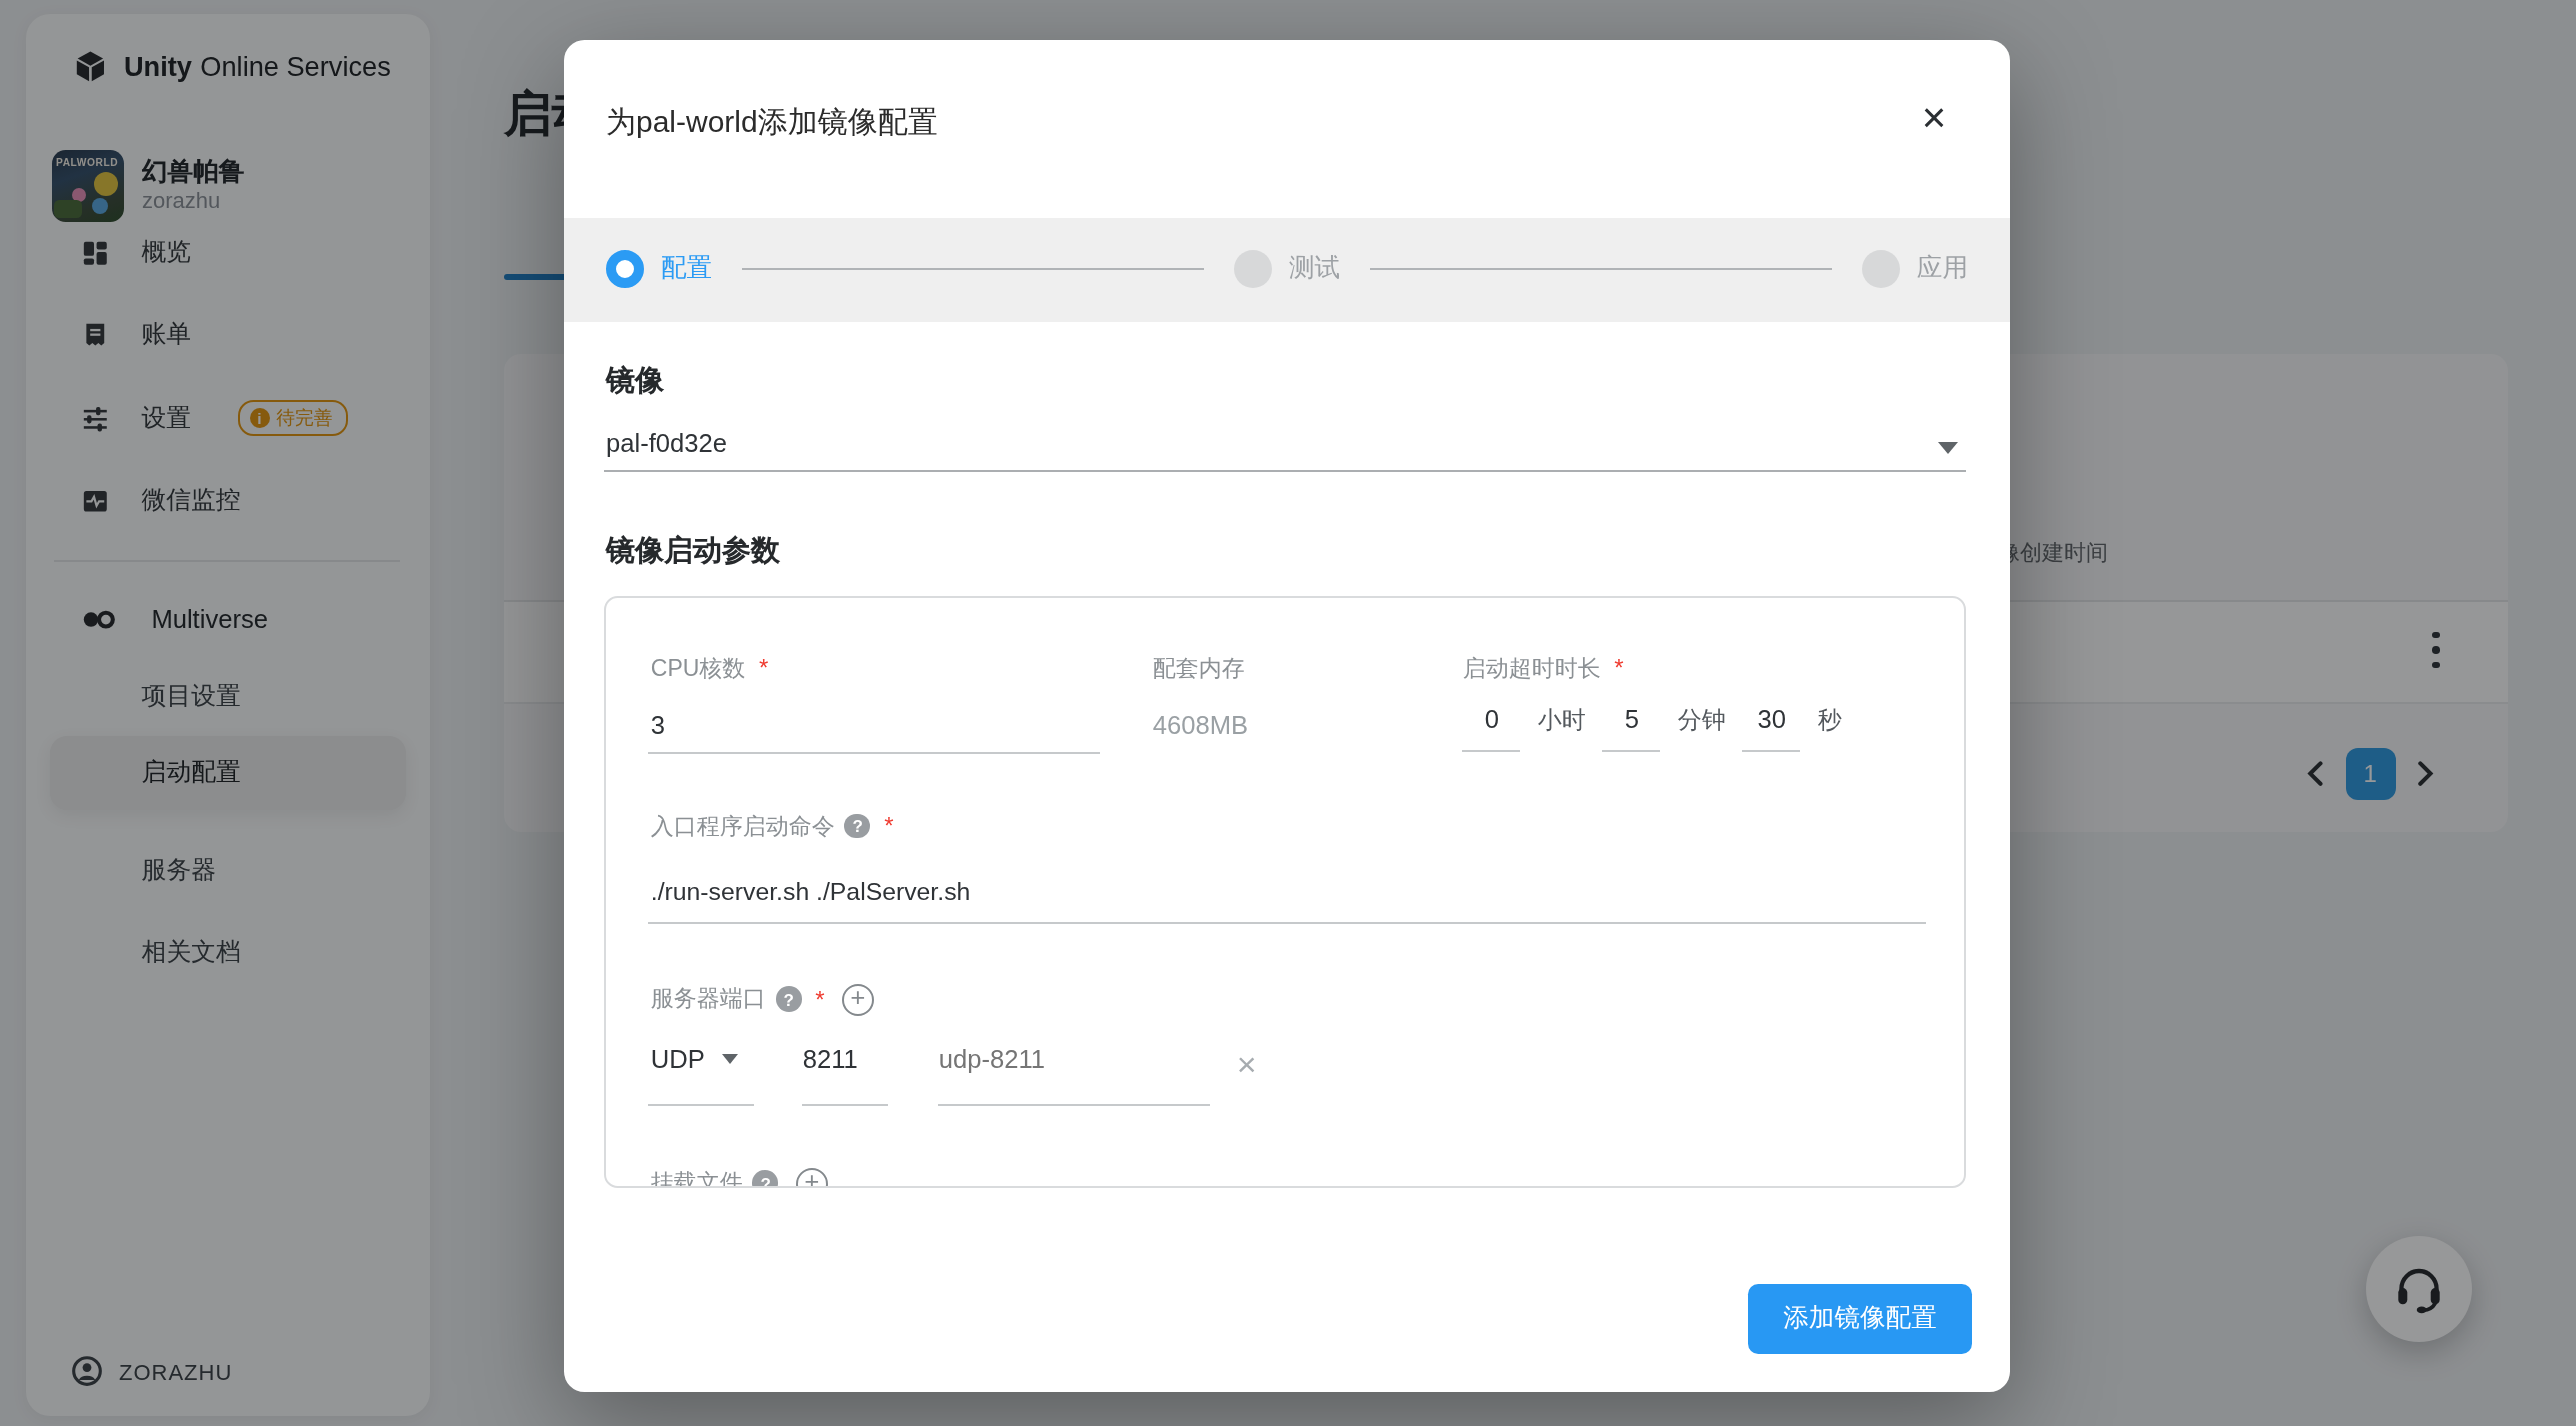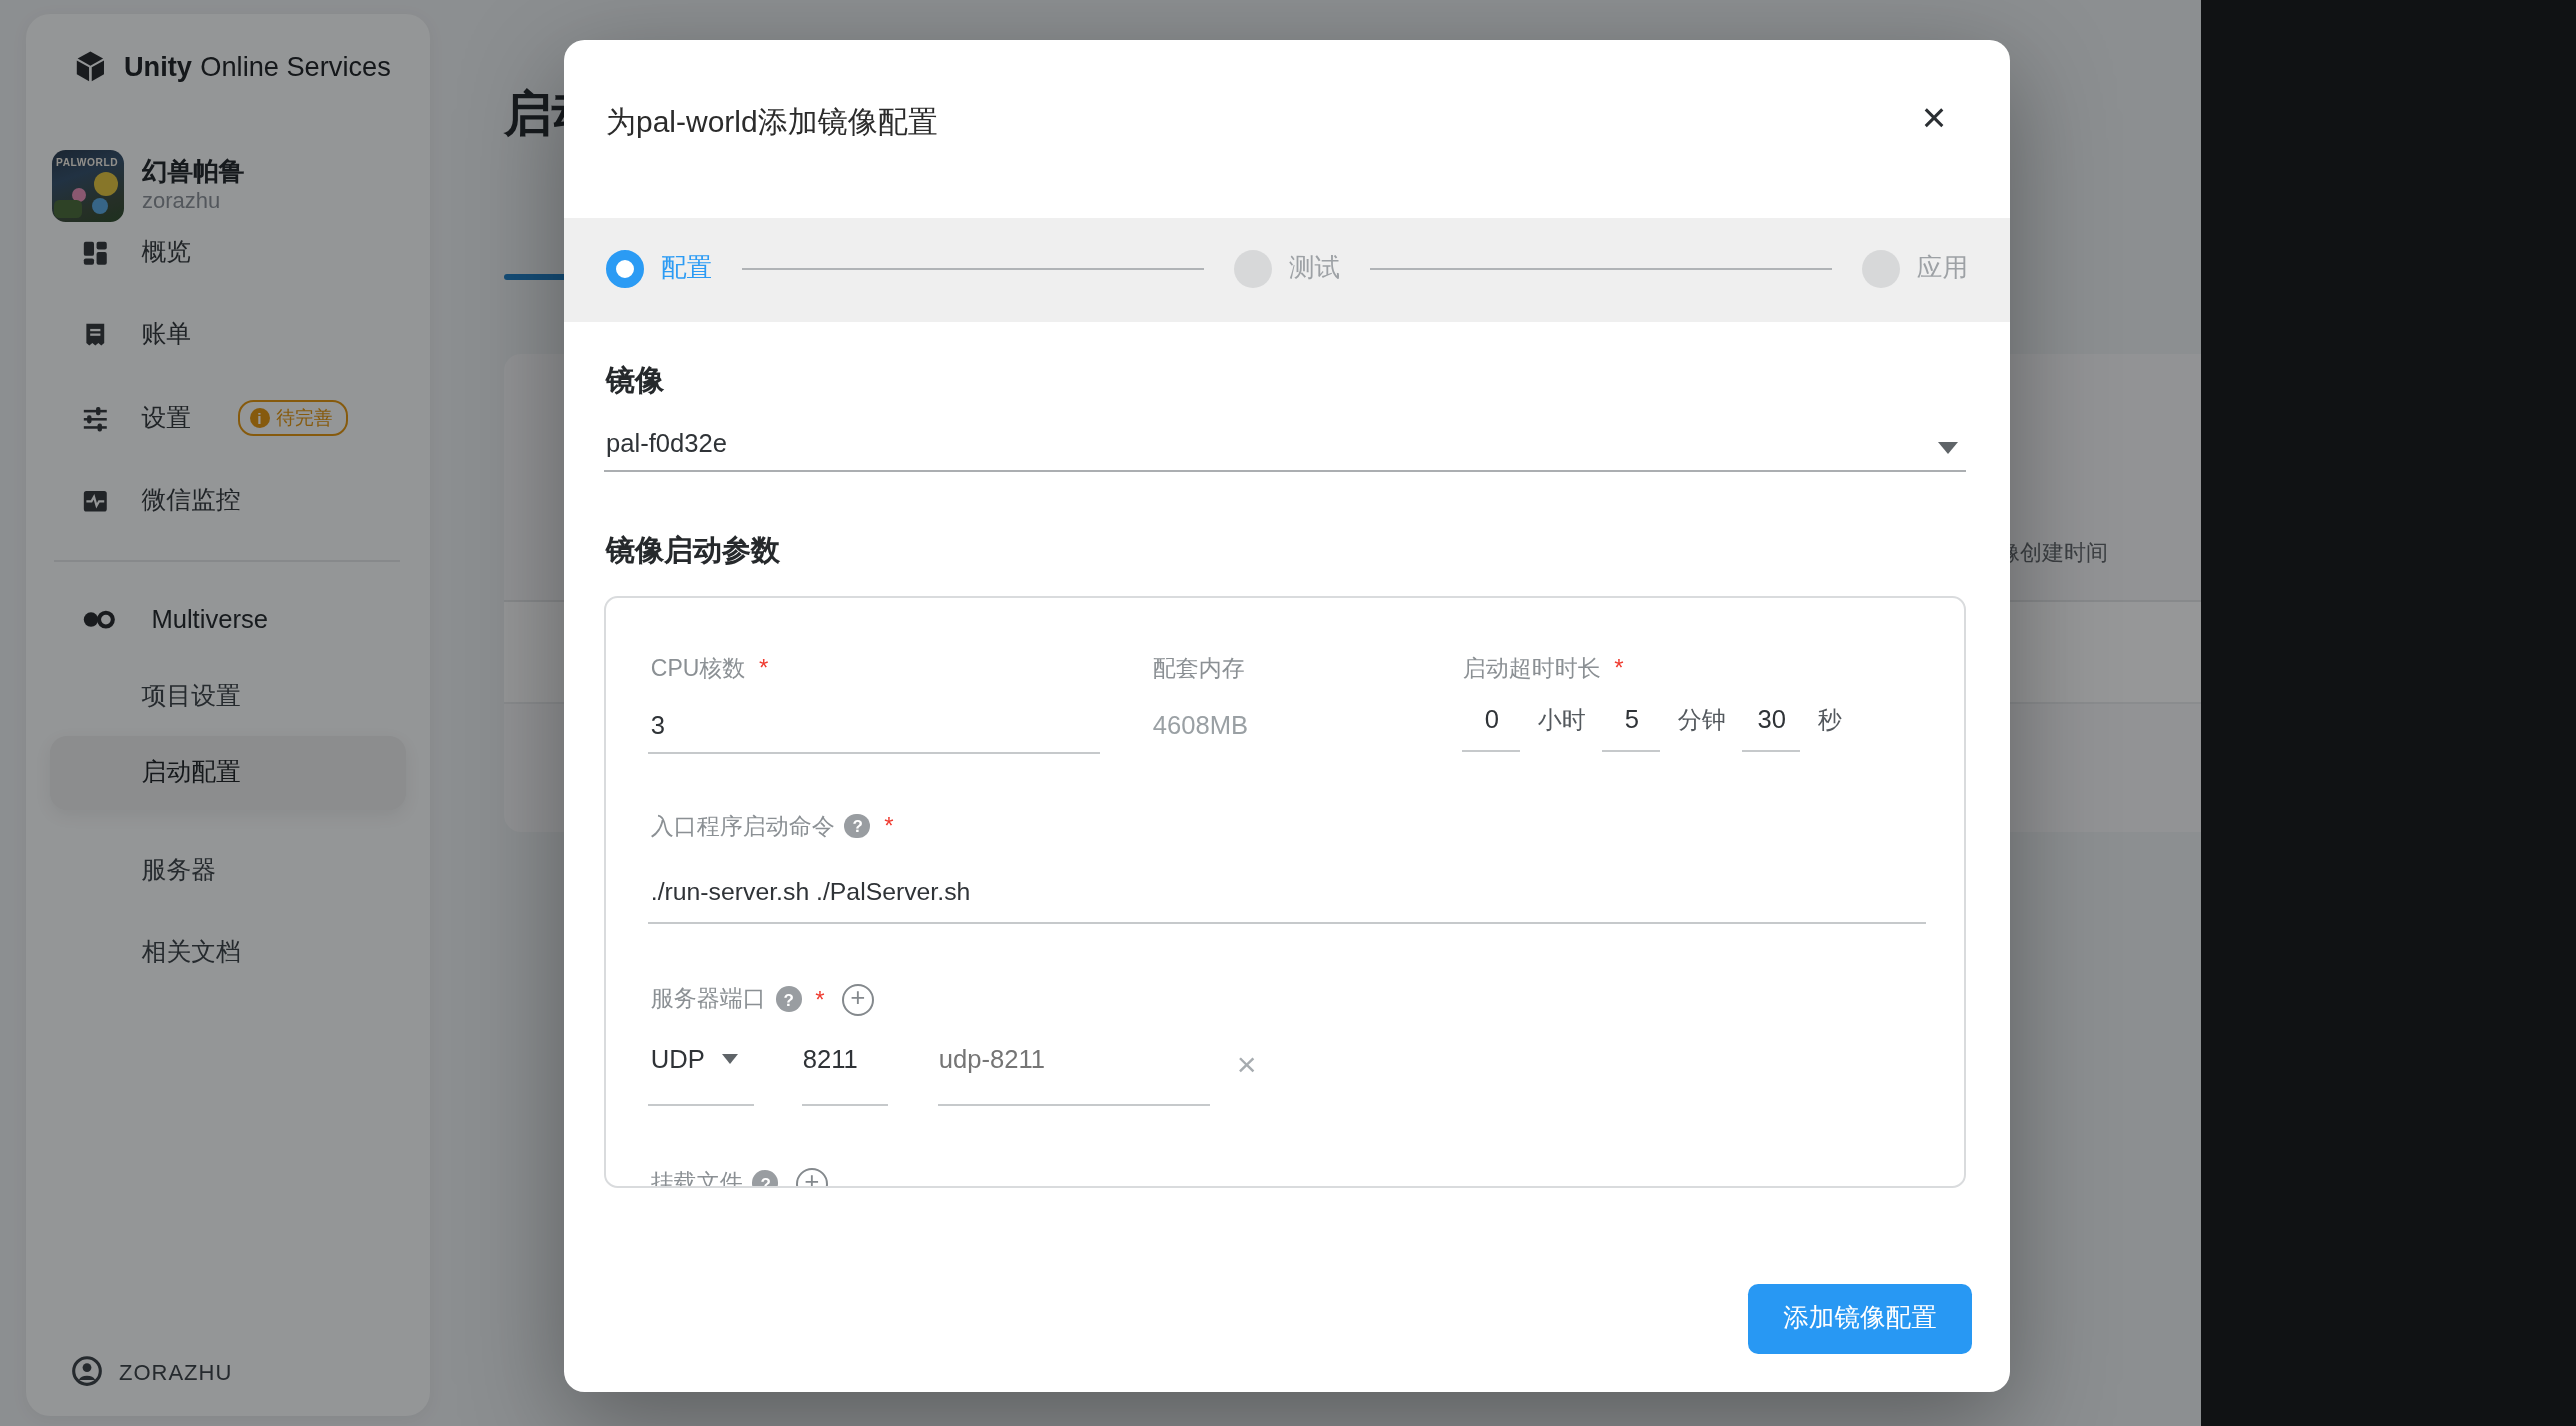--- a/index.html
+++ b/index.html
@@ -1,16 +1,16 @@
 <!DOCTYPE html>
 <html style="font-size:13.6px"><head>
 <meta charset="utf-8">
 <style>
   html,body{margin:0;padding:0;background:#101214;overflow:hidden;}
-  .viewport{position:relative;width:2201px;height:1426px;overflow:hidden;}
+  .viewport{position:relative;width:2576px;height:1426px;overflow:hidden;}
   .stage{position:absolute;left:0;top:0;width:1288px;height:713px;
          transform:scale(2);transform-origin:0 0;
          font-family:"Liberation Sans","DejaVu Sans",sans-serif;
          -webkit-font-smoothing:antialiased;}
   .page{position:absolute;inset:0;background:#edeff1;}
 
   
   .sidebar{position:absolute;left:12.8px;top:6.8px;width:202px;height:701px;background:#fafbfb;
            border-radius:12px;box-shadow:0 1.7px 8.5px rgba(0,0,0,.05);}
   .brand{position:absolute;left:22px;top:17px;display:flex;align-items:center;gap:6.8px;color:#202326;}

